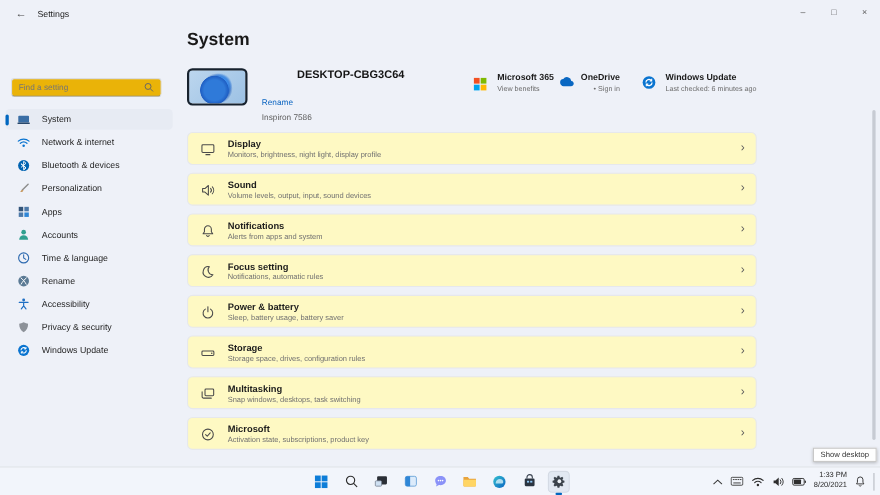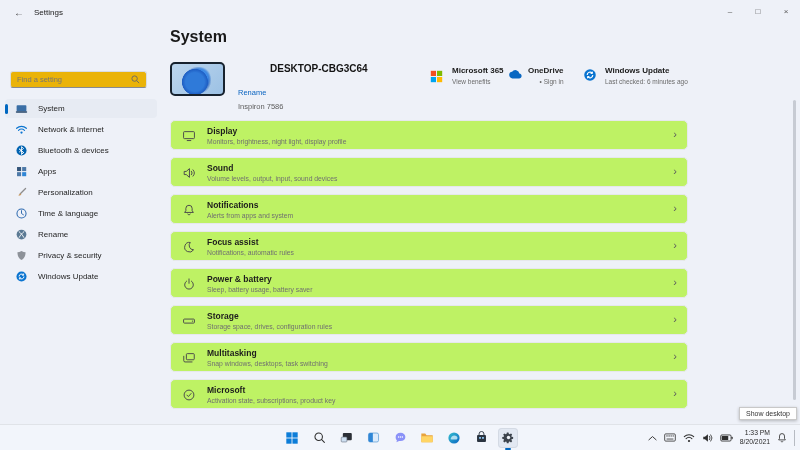--- a/index.html
+++ b/index.html
@@ -47,21 +47,21 @@
   .device-rename { position:absolute; left:238px; top:88px; font-size:7.5px; color:#0a64c0; cursor:pointer; }
 
   .status-item { position:absolute; top:66px; display:flex; align-items:flex-start; }
   .status-icon { width:15px; height:15px; flex:none; margin-top:2px; }
   .status-text { margin-left:7px; }
   .status-title { font-size:8px; font-weight:700; color:#1b1b1b; white-space:nowrap; }
   .status-sub { font-size:6.5px; color:#6b6b6b; margin-top:3px; white-space:nowrap; }
 
   
   .rows { position:absolute; left:170px; top:120px; width:518px; }
-  .row { position:relative; height:30px; margin-bottom:7px; background:#bef264; border:1px solid #e6e8ec;
+  .row { position:relative; height:30px; margin-bottom:7px; background:#fef9c3; border:1px solid #e6e8ec;
       border-radius:5px; cursor:pointer; }
   .row-icon { position:absolute; left:11px; top:8px; width:14px; height:14px; }
   .row-title { position:absolute; left:36px; top:5px; font-size:8.5px; font-weight:600; color:#1d1d1d; }
   .row-sub { position:absolute; left:36px; top:16.5px; font-size:6.8px; color:#707070; }
   .row-chevron { position:absolute; right:10px; top:7px; font-size:11px; color:#5c5c5c; }
 
   .scrollbar { position:absolute; right:4px; top:100px; width:3px; height:300px; border-radius:2px; background:#c7cbd3; }
 
   
   .taskbar { position:absolute; left:0; right:0; bottom:0; height:26px; background:#f2f5fb; border-top:1px solid #e0e3e8; }
@@ -127,54 +127,72 @@
           <svg width="13" height="13" viewBox="0 0 16 16">
             <circle cx="8" cy="8" r="6.2" fill="#0063b1"></circle>
             <path d="M8 3.2v9.6l2.6-2.3L5 6.1 M8 12.8 10.6 10.5 5 5.9 M8 3.2 10.6 5.5 5 10.1" stroke="#fff" stroke-width="1" fill="none"></path>
           </svg>
         </span>
       <span class="side-label">Bluetooth &amp; devices</span>
     </div>
     <div class="side-item">
       <span class="side-icon">
           <svg width="13" height="13" viewBox="0 0 16 16">
+            <path d="M13 3 6.5 9.5" stroke="#8d8d8d" stroke-width="1.6" stroke-linecap="round"></path>
+            <path d="M6.8 9.2c-1.4.2-2 1.3-2.6 2.6 1.5.2 3-.1 3.6-1.6z" fill="#c79a62"></path>
+          </svg>
+        </span>
+      <span class="side-label">Personalization</span>
+    </div>
+    <div class="side-item">
+      <span class="side-icon">
+          <svg width="13" height="13" viewBox="0 0 16 16">
             <rect x="2.5" y="2.5" width="5" height="5" fill="#33557a"></rect>
             <rect x="8.8" y="2.5" width="5" height="5" fill="#4d79a8"></rect>
             <rect x="2.5" y="8.8" width="5" height="5" fill="#4d79a8"></rect>
             <rect x="8.8" y="8.8" width="5" height="5" fill="#2f86d6"></rect>
           </svg>
         </span>
       <span class="side-label">Apps</span>
     </div>
     <div class="side-item">
       <span class="side-icon">
           <svg width="13" height="13" viewBox="0 0 16 16">
-            <path d="M13 3 6.5 9.5" stroke="#8d8d8d" stroke-width="1.6" stroke-linecap="round"></path>
-            <path d="M6.8 9.2c-1.4.2-2 1.3-2.6 2.6 1.5.2 3-.1 3.6-1.6z" fill="#c79a62"></path>
-          </svg>
-        </span>
-      <span class="side-label">Personalization</span>
+            <circle cx="8" cy="5" r="2.6" fill="#2fa08f"></circle>
+            <path d="M3 13.5a5 5 0 0 1 10 0z" fill="#2fa08f"></path>
+          </svg>
+        </span>
+      <span class="side-label">Accounts</span>
     </div>
     <div class="side-item">
       <span class="side-icon">
           <svg width="13" height="13" viewBox="0 0 16 16">
             <circle cx="8" cy="8" r="5.6" fill="none" stroke="#2f6bb0" stroke-width="1.3"></circle>
             <path d="M8 4.5V8l2.4 1.6" stroke="#2f6bb0" stroke-width="1.2" fill="none" stroke-linecap="round"></path>
           </svg>
         </span>
       <span class="side-label">Time &amp; language</span>
     </div>
     <div class="side-item">
       <span class="side-icon">
           <svg width="13" height="13" viewBox="0 0 16 16">
             <circle cx="8" cy="8" r="6" fill="#5b7a94"></circle>
             <path d="M5 4.5c2 1.5 4.5 4.5 5.8 7M11 4.5C9 6 6.5 9 5.2 11.5" stroke="#fff" stroke-width="1.1" fill="none" stroke-linecap="round"></path>
           </svg>
         </span>
       <span class="side-label">Rename</span>
+    </div>
+    <div class="side-item">
+      <span class="side-icon">
+          <svg width="13" height="13" viewBox="0 0 16 16">
+            <circle cx="8" cy="3.4" r="1.6" fill="#1f6fc4"></circle>
+            <path d="M3 6h10M8 6v4M8 10l-2.6 3.4M8 10l2.6 3.4" stroke="#1f6fc4" stroke-width="1.3" fill="none" stroke-linecap="round"></path>
+          </svg>
+        </span>
+      <span class="side-label">Accessibility</span>
     </div>
     <div class="side-item">
       <span class="side-icon">
           <svg width="13" height="13" viewBox="0 0 16 16">
             <path d="M8 2.5c1.8 1 3.5 1.4 5 1.5 0 4.5-1.6 7.6-5 9.5-3.4-1.9-5-5-5-9.5 1.5-.1 3.2-.5 5-1.5z" fill="#8d9299"></path>
           </svg>
         </span>
       <span class="side-label">Privacy &amp; security</span>
     </div>
     <div class="side-item">
@@ -272,21 +290,21 @@
       <span class="row-sub">Alerts from apps and system</span>
       <span class="row-chevron">›</span>
     </div>
 
     <div class="row">
       <span class="row-icon">
           <svg width="14" height="14" viewBox="0 0 16 16">
             <path d="M9.5 2.8a5.5 5.5 0 1 0 3.7 8.4 5 5 0 0 1-3.7-8.4z" fill="none" stroke="#4a4a4a" stroke-width="1.1" stroke-linejoin="round"></path>
           </svg>
         </span>
-      <span class="row-title">Focus assist</span>
+      <span class="row-title">Focus setting</span>
       <span class="row-sub">Notifications, automatic rules</span>
       <span class="row-chevron">›</span>
     </div>
 
     <div class="row">
       <span class="row-icon">
           <svg width="14" height="14" viewBox="0 0 16 16">
             <path d="M5.3 4.6a5 5 0 1 0 5.4 0" stroke="#4a4a4a" stroke-width="1.1" fill="none" stroke-linecap="round"></path>
             <line x1="8" y1="2.2" x2="8" y2="7.2" stroke="#4a4a4a" stroke-width="1.1" stroke-linecap="round"></line>
           </svg>

